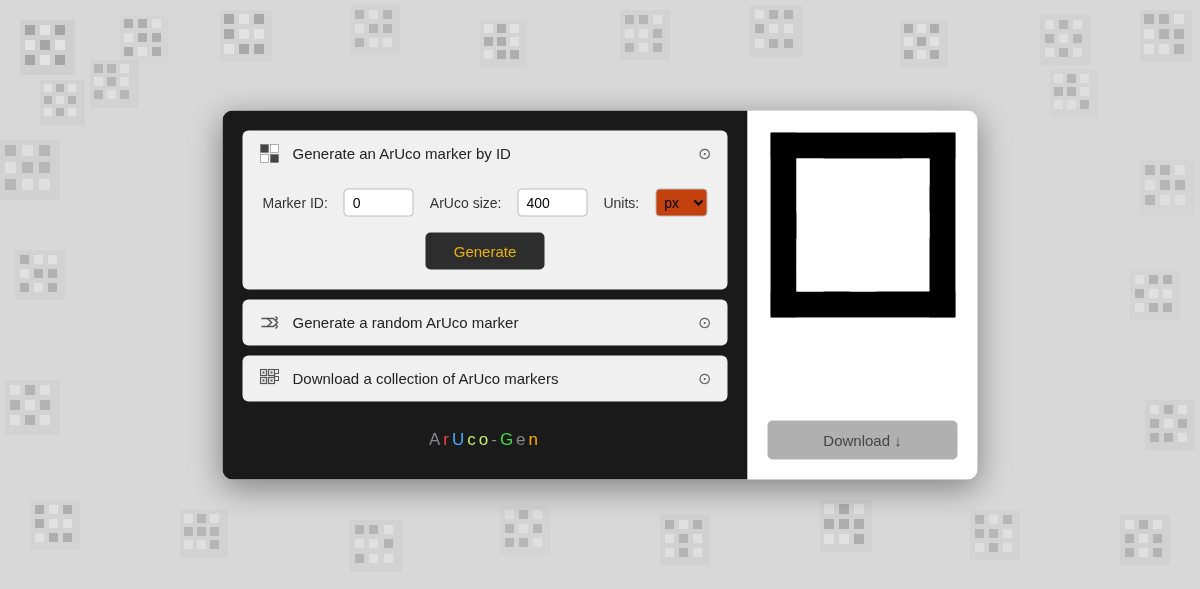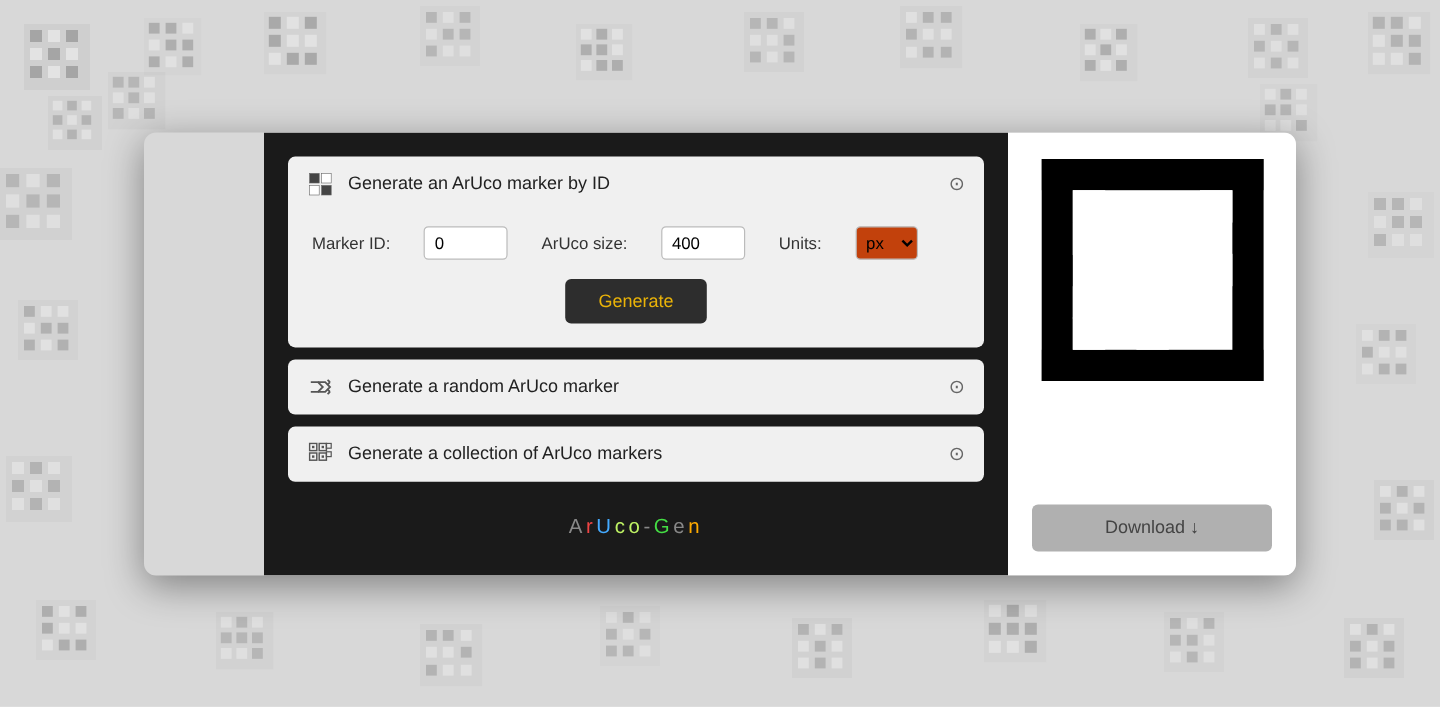--- a/index.html
+++ b/index.html
@@ -26,22 +26,21 @@
       position: absolute;
       top: 50%;
       left: 50%;
       transform: translate(-50%, -50%);
       display: flex;
       flex-direction: row;
       align-items: stretch;
       box-shadow: 0 8px 32px rgba(0,0,0,0.4);
       border-radius: 10px;
       overflow: hidden;
-      width: 960px;
-      justify-content: flex-end;
+      width: 755px;
     }
 
     
     .left-panel {
       background-color: #1a1a1a;
       width: 620px;
       padding: 20px 20px 30px 20px;
       display: flex;
       flex-direction: column;
       gap: 10px;
@@ -91,21 +90,21 @@
 
     .chevron-icon {
       color: #666;
       font-size: 16px;
     }
 
     
     .form-row {
       display: flex;
       align-items: center;
-      gap: 28px;
+      gap: 16px;
       margin-bottom: 16px;
       flex-wrap: wrap;
     }
 
     .form-label {
       font-size: 14px;
       color: #333;
       white-space: nowrap;
     }
 
@@ -600,21 +599,21 @@
               <rect x="1" y="9" width="6" height="6" fill="none" stroke="#555" stroke-width="1.2"></rect>
               <rect x="9" y="9" width="6" height="6" fill="none" stroke="#555" stroke-width="1.2"></rect>
               <rect x="3" y="3" width="2" height="2" fill="#555"></rect>
               <rect x="11" y="3" width="2" height="2" fill="#555"></rect>
               <rect x="3" y="11" width="2" height="2" fill="#555"></rect>
               <rect x="11" y="11" width="2" height="2" fill="#555"></rect>
               <rect x="15" y="1" width="4" height="4" fill="none" stroke="#555" stroke-width="1"></rect>
               <rect x="15" y="8" width="4" height="4" fill="none" stroke="#555" stroke-width="1"></rect>
             </svg>
           </div>
-          <span class="accordion-title">Generate a collection of ArUco markers</span>
+          <span class="accordion-title">Download a collection of ArUco markers</span>
         </div>
         <span class="chevron-icon">⊙</span>
       </div>
     </div>
 
     <div class="brand-footer">
       <span class="brand-a">A</span><span class="brand-r">r</span><span class="brand-u">U</span><span class="brand-co">co</span><span class="brand-dash">-</span><span class="brand-g">G</span><span class="brand-e">e</span><span class="brand-n">n</span>
     </div>
   </div>
 

